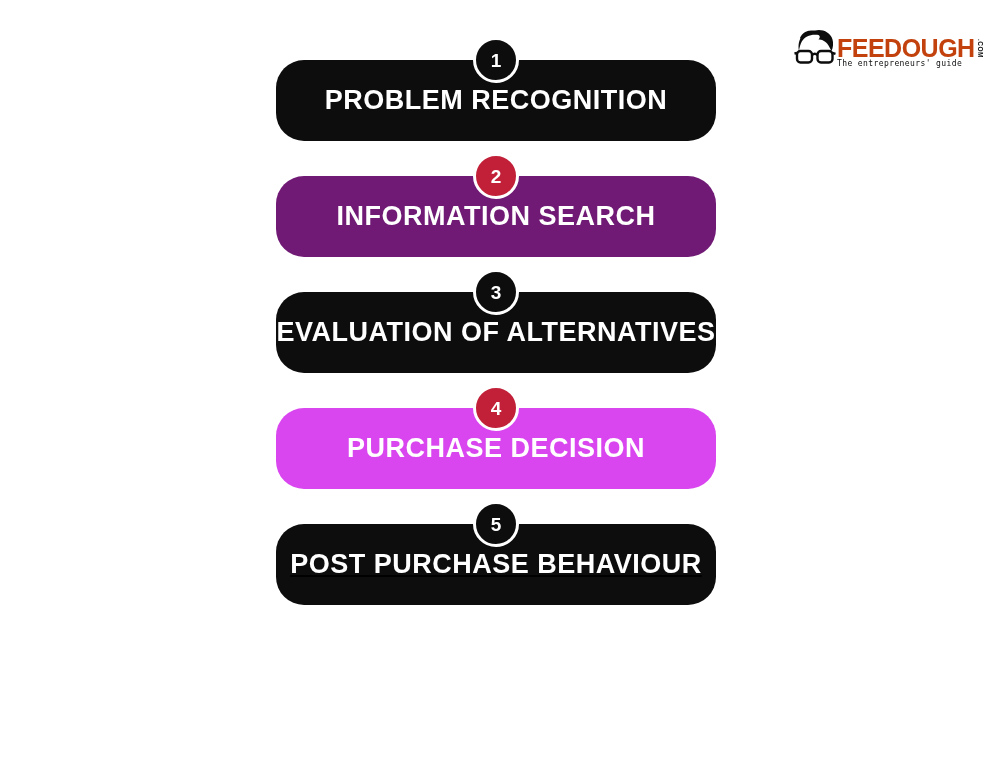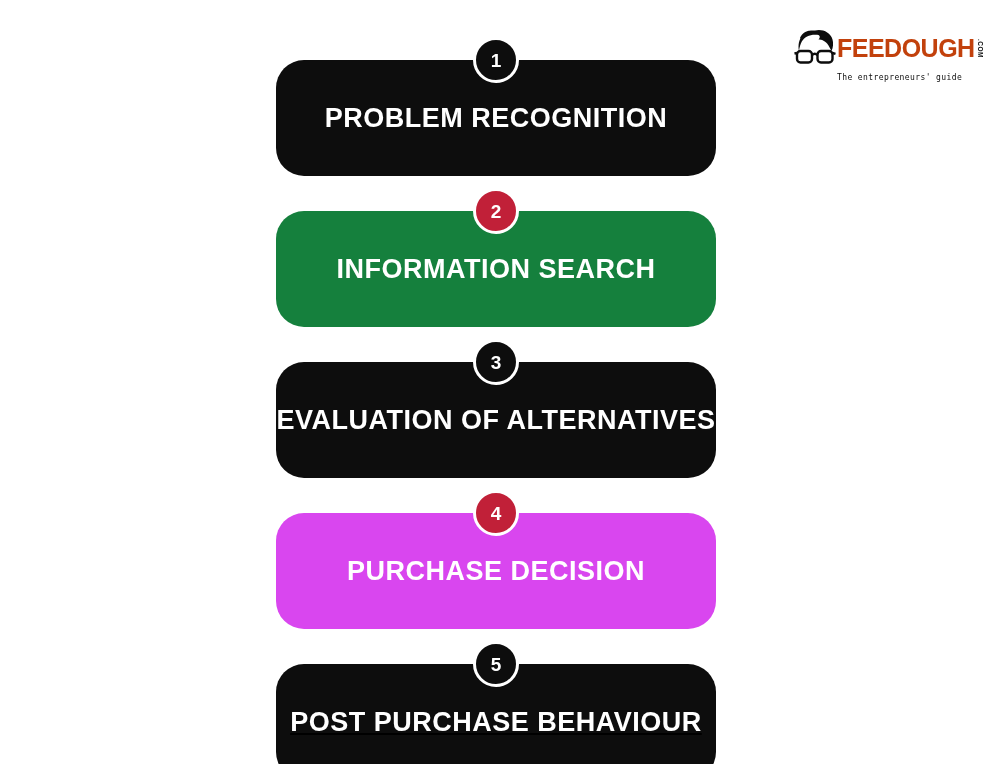--- a/index.html
+++ b/index.html
@@ -52,21 +52,21 @@
     color: #0d0d0d;
     margin-left: 2px;
     margin-top: 1px;
     line-height: 1;
   }
   .tagline {
     font-family: "DejaVu Sans Mono", monospace;
     font-size: 8px;
     letter-spacing: 0.4px;
     color: #0d0d0d;
-    margin-top: 14px;
+    margin-top: 0;
     white-space: nowrap;
   }
 
   
   .steps {
     position: absolute;
     top: 37px;
     left: 276px;
     width: 440px;
     display: flex;
@@ -92,21 +92,21 @@
     background: #0d0d0d;
   }
   .badge-num {
     color: #ffffff;
     font-size: 19px;
     font-weight: 700;
     line-height: 1;
   }
   .pill {
     margin-top: 23px;
-    height: 116px;
+    height: 81px;
     border-radius: 28px;
     display: flex;
     align-items: center;
     justify-content: center;
     background: #0d0d0d;
   }
   .pill-label {
     color: #ffffff;
     font-size: 27px;
     font-weight: 700;
@@ -150,21 +150,21 @@
       </div>
       <div class="pill" style="background-color: rgb(13, 13, 13);">
         <span class="pill-label">PROBLEM RECOGNITION</span>
       </div>
     </section>
 
     <section class="step">
       <div class="badge" style="background-color: rgb(193, 32, 56);">
         <span class="badge-num">2</span>
       </div>
-      <div class="pill" style="background-color: #15803d;">
+      <div class="pill" style="background-color: #701a75;">
         <span class="pill-label">INFORMATION SEARCH</span>
       </div>
     </section>
 
     <section class="step">
       <div class="badge" style="background-color: rgb(13, 13, 13);">
         <span class="badge-num">3</span>
       </div>
       <div class="pill" style="background-color: rgb(13, 13, 13);">
         <span class="pill-label">EVALUATION OF ALTERNATIVES</span>

